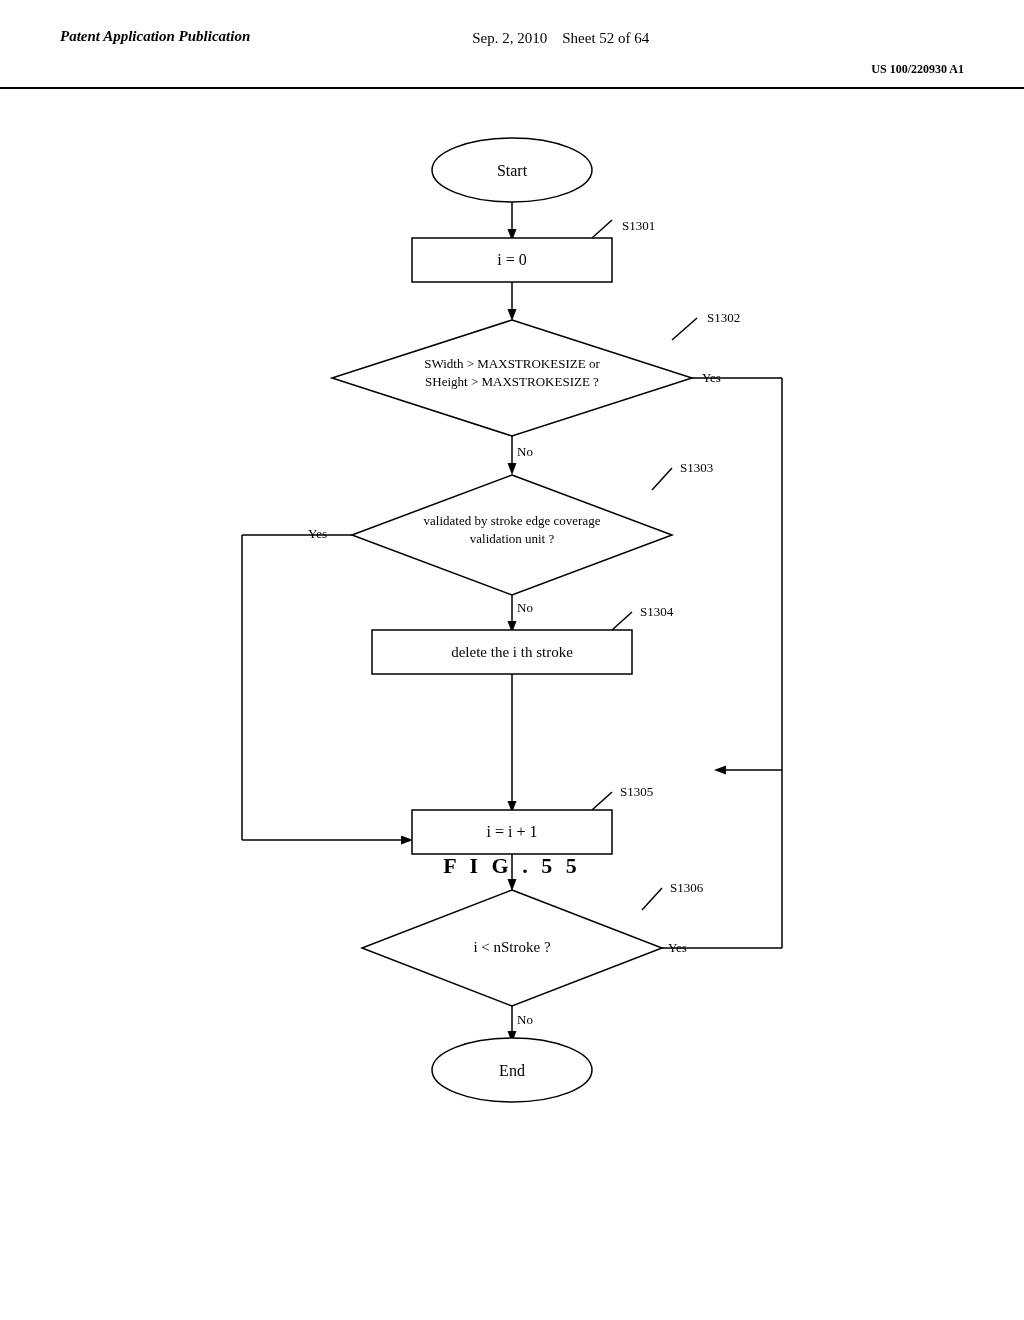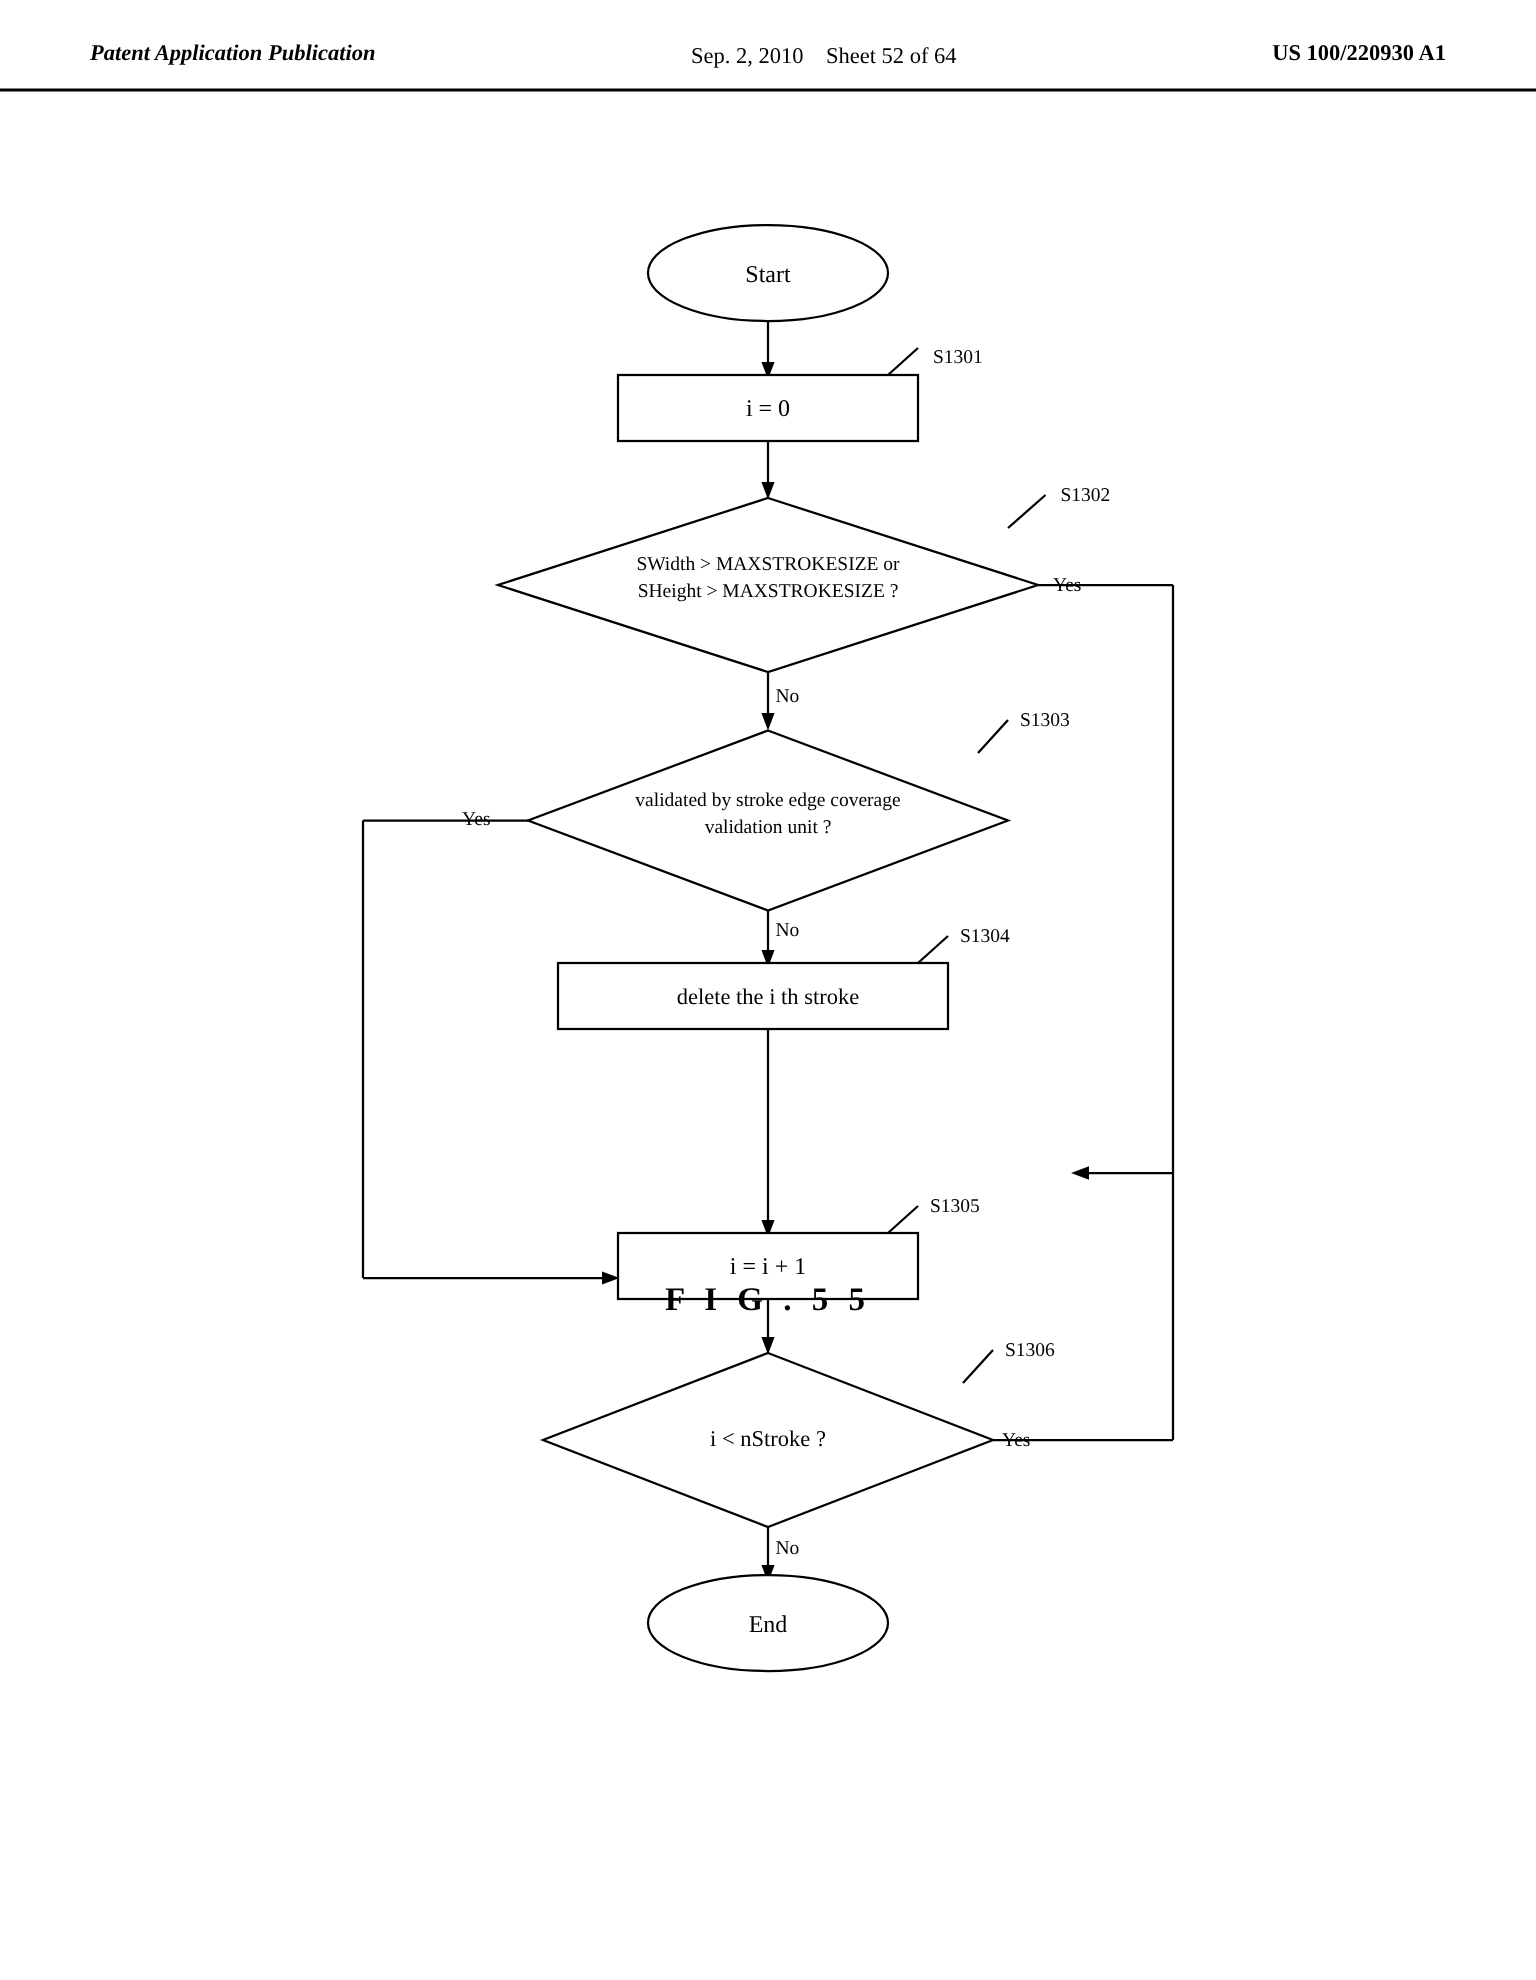--- a/index.html
+++ b/index.html
@@ -35,28 +35,29 @@
       font-style: italic;
     }
 
     .header-center {
       font-size: 15px;
       text-align: center;
       line-height: 1.4;
     }
 
     .header-right {
-      font-size: 15px;
+      font-size: 12px;
       font-weight: bold;
+      margin-top: 34px;
     }
 
     
     .flowchart {
       position: absolute;
-      top: 132px;
+      top: 120px;
       left: 50%;
       transform: translateX(-50%);
       width: 700px;
     }
 
     
     .flowchart-svg {
       display: block;
       margin: 0 auto;
     }

